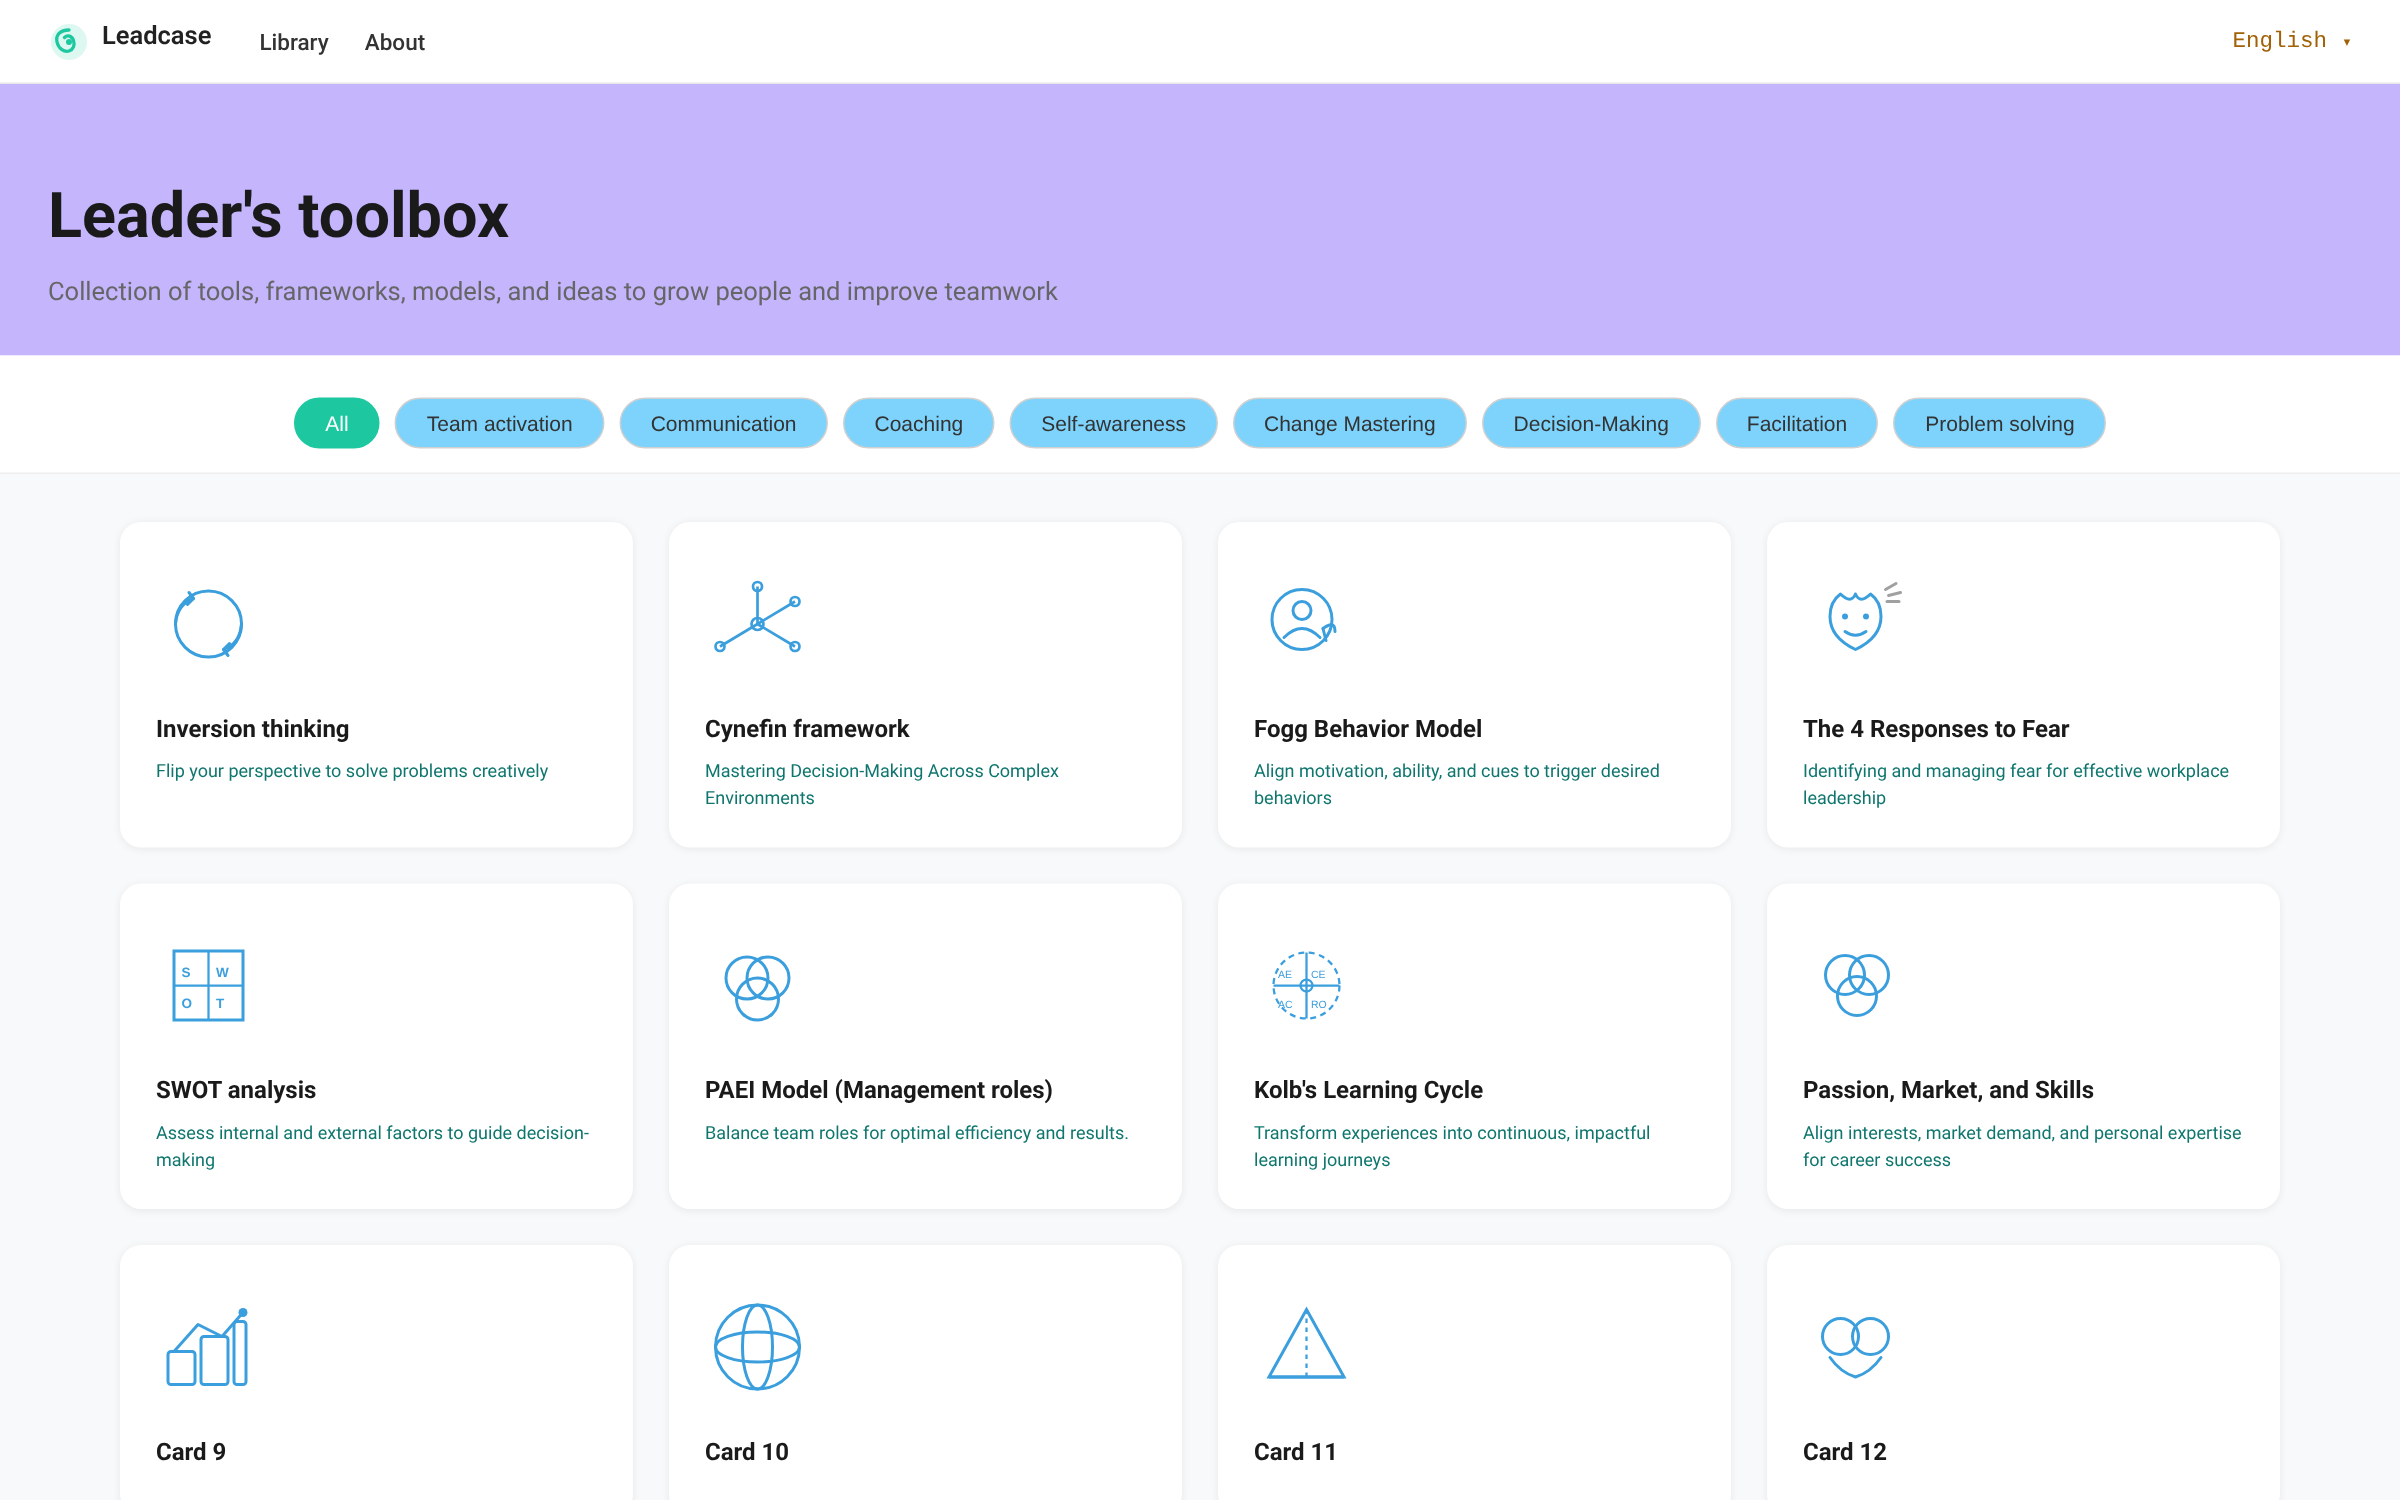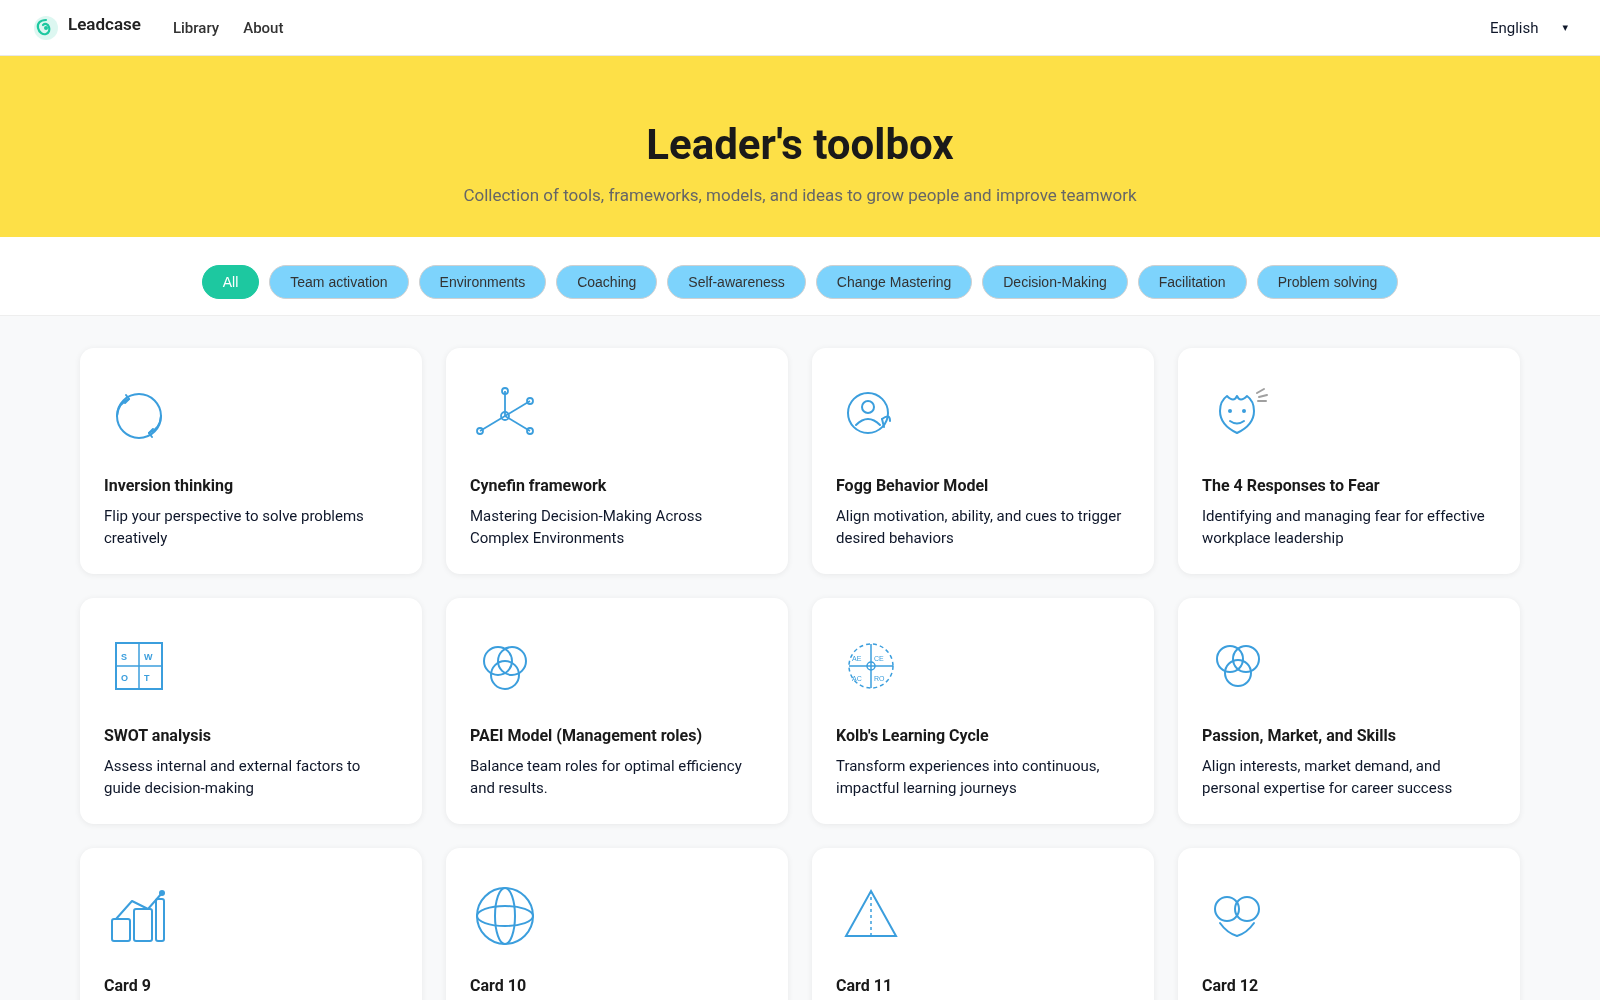--- a/index.html
+++ b/index.html
@@ -16,25 +16,25 @@
       position: sticky; top: 0; z-index: 100;
     }
     .navbar-brand {
       display: flex; align-items: flex-start; gap: 8px; text-decoration: none; color: #222; font-weight: 600; font-size: 17px;
     }
     .brand-icon {
       width: 28px; height: 28px;
     }
     .navbar-links { display: flex; gap: 24px; margin-left: 32px; }
     .navbar-links a { text-decoration: none; color: #333; font-size: 15px; font-weight: 500; }
-    .navbar-right { margin-left: auto; display: flex; align-items: center; gap: 24px; font-size: 15px; color: #0f172a; cursor: pointer; }
+    .navbar-right { margin-left: auto; display: flex; align-items: center; gap: 10px; font-size: 15px; color: #a16207; cursor: pointer; font-family: Liberation Mono, monospace; }
     .chevron-down { font-size: 11px; }
 
     
-    .hero { text-align: center; padding: 64px 32px 32px; background: #fde047; }
+    .hero { text-align: left; padding: 64px 32px 32px; background: #c4b5fd; }
     .hero h1 { font-size: 42px; font-weight: 700; color: #1a1a1a; margin-bottom: 16px; }
     .hero p { font-size: 17px; color: #666; }
 
     
     .filters { display: flex; flex-wrap: wrap; gap: 10px; padding: 28px 80px 16px; justify-content: center; background: #fff; border-bottom: 1px solid #eee; }
     .filter-btn {
       padding: 8px 20px; border-radius: 50px; border: 1.5px solid #d0d0d0; background: #7dd3fc;
       font-size: 14px; cursor: pointer; color: #333; font-weight: 500; transition: all 0.15s;
     }
     .filter-btn.active { background: #1dc8a0; border-color: #1dc8a0; color: #fff; }
@@ -43,21 +43,21 @@
     .grid-container { padding: 32px 80px; display: grid; grid-template-columns: repeat(4, 1fr); gap: 24px; }
 
     
     .card {
       background: #fff; border-radius: 14px; padding: 28px 24px 24px;
       box-shadow: 0 1px 6px rgba(0,0,0,0.07); cursor: pointer; transition: box-shadow 0.2s;
     }
     .card-icon { margin-bottom: 20px; height: 80px; display: flex; align-items: center; justify-content: flex-start; }
     .card-icon svg { width: 70px; height: 70px; }
     .card h3 { font-size: 16px; font-weight: 700; color: #1a1a1a; margin-bottom: 8px; line-height: 1.3; }
-    .card p { font-size: 15px; color: #0f172a; line-height: 1.5; }
+    .card p { font-size: 12px; color: #0f766e; line-height: 1.5; }
   </style>
 </head>
 <body>
 
 <nav class="navbar">
   <a class="navbar-brand" href="#">
 
     <svg class="brand-icon" viewBox="0 0 28 28">
       <circle cx="14" cy="14" r="12" fill="#1dc8a0" opacity="0.15"></circle>
       <path d="M14 6 C8 6, 5 9.5, 6 14 C7 18.5, 11 21, 14 20 C17 19, 18 16, 17 13 C16 10, 13 9, 11 11" stroke="#1dc8a0" stroke-width="2.2" fill="none" stroke-linecap="round"></path>
@@ -77,21 +77,21 @@
 
 <section class="hero">
   <h1>Leader's toolbox</h1>
   <p>Collection of tools, frameworks, models, and ideas to grow people and improve teamwork</p>
 </section>
 
 <div class="filters">
 
 <button class="filter-btn active">All</button>
     <button class="filter-btn">Team activation</button>
-    <button class="filter-btn">Environments</button>
+    <button class="filter-btn">Communication</button>
     <button class="filter-btn">Coaching</button>
     <button class="filter-btn">Self-awareness</button>
     <button class="filter-btn">Change Mastering</button>
     <button class="filter-btn">Decision-Making</button>
     <button class="filter-btn">Facilitation</button>
     <button class="filter-btn">Problem solving</button>
   </div>
 
 <div class="grid-container">
 

